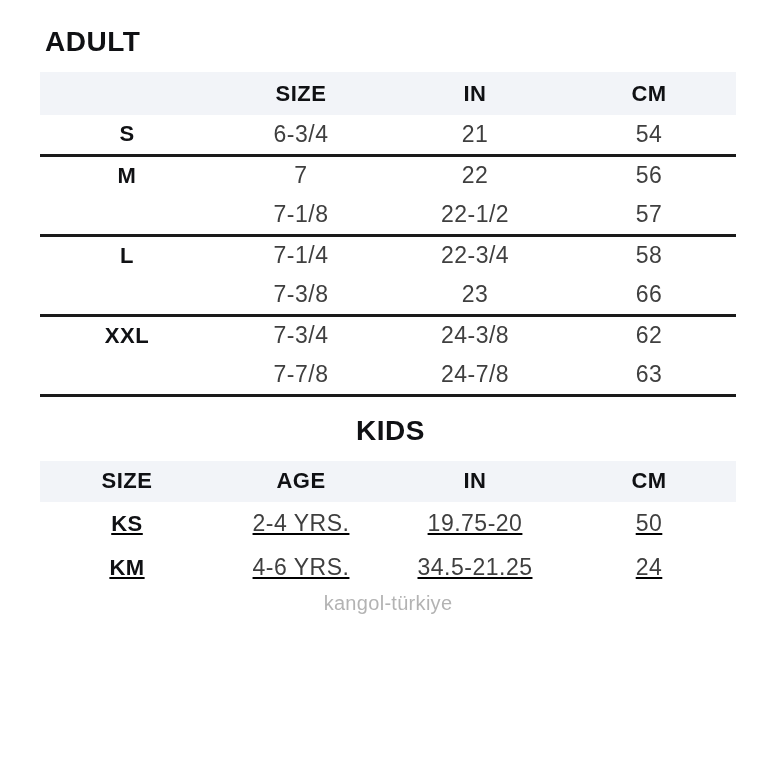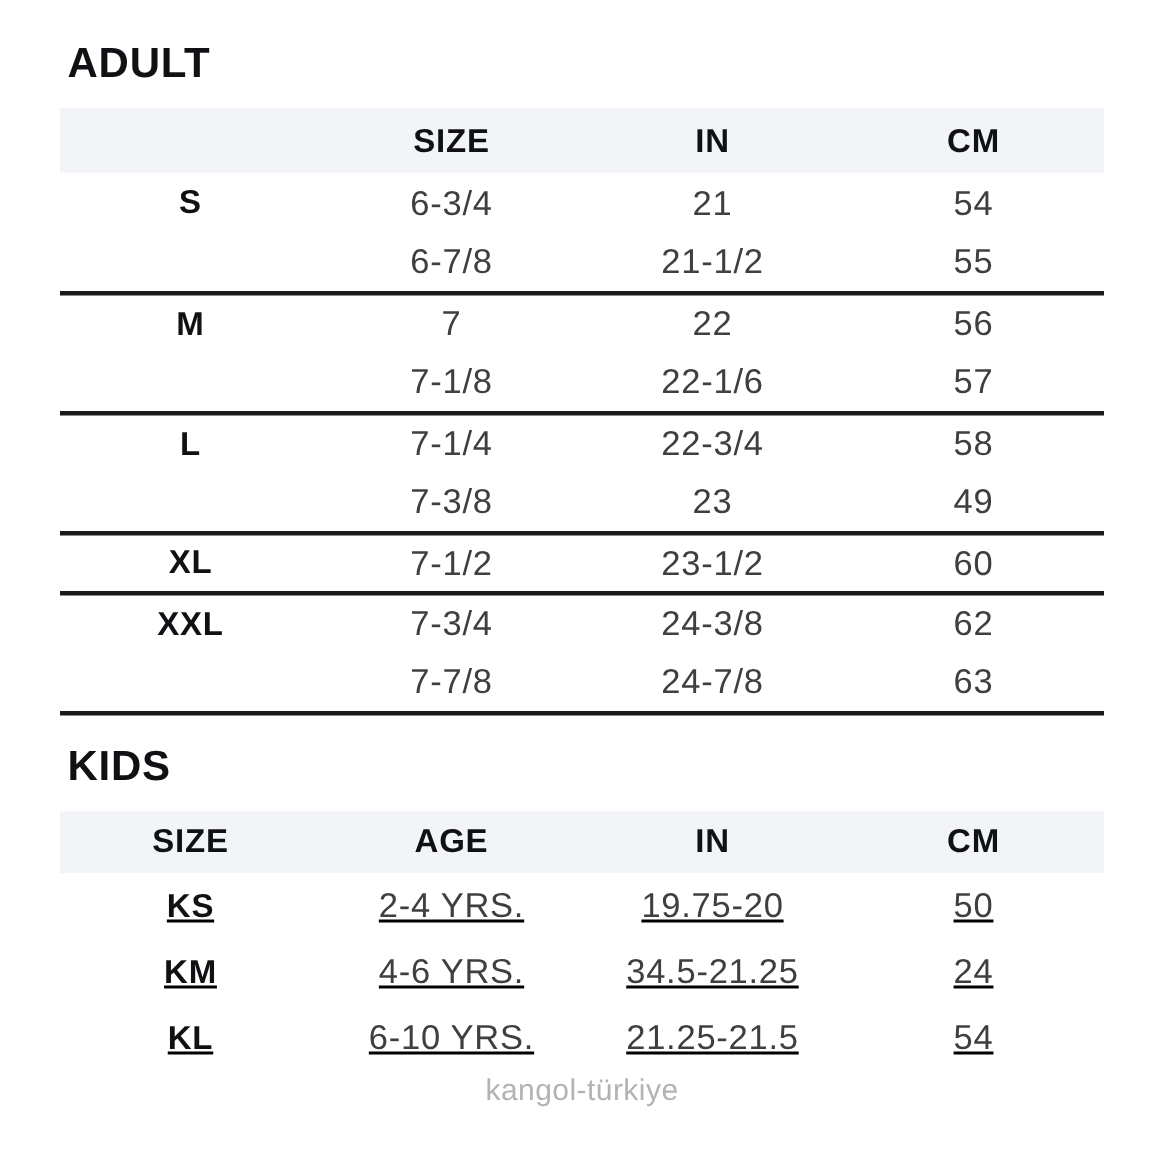--- a/index.html
+++ b/index.html
@@ -13,21 +13,21 @@
   .page { padding: 0 40px; }
 
   .section-title {
     font-size: 28px;
     font-weight: 700;
     letter-spacing: 0.5px;
     line-height: 34px;
     color: var(--heading-text, #101114);
     margin: 25px 0 13px 5px;
   }
-  .section-title.kids { margin-top: 17px; }
+  .section-title.kids { margin-top: 17px; text-align: center; }
 
   table.size-table {
     width: 100%;
     border-collapse: collapse;
     table-layout: fixed;
   }
   .size-table th, .size-table td {
     width: 25%;
     text-align: center;
     padding: 0;
@@ -85,62 +85,50 @@
         <th>CM</th>
       </tr>
     </thead>
     <tbody class="size-group">
       <tr>
         <th>S</th>
         <td>6-3/4</td>
         <td>21</td>
         <td>54</td>
       </tr>
-      <tr>
-        <th></th>
-        <td>6-7/8</td>
-        <td>21-1/2</td>
-        <td>55</td>
-      </tr>
     </tbody>
     <tbody class="size-group">
       <tr>
         <th>M</th>
         <td>7</td>
         <td>22</td>
         <td>56</td>
       </tr>
       <tr>
         <th></th>
         <td>7-1/8</td>
-        <td>22-1/6</td>
+        <td>22-1/2</td>
         <td>57</td>
       </tr>
     </tbody>
     <tbody class="size-group">
       <tr>
         <th>L</th>
         <td>7-1/4</td>
         <td>22-3/4</td>
         <td>58</td>
       </tr>
       <tr>
         <th></th>
         <td>7-3/8</td>
         <td>23</td>
-        <td>49</td>
+        <td>66</td>
       </tr>
     </tbody>
     <tbody class="size-group">
-      <tr>
-        <th>XL</th>
-        <td>7-1/2</td>
-        <td>23-1/2</td>
-        <td>60</td>
-      </tr>
     </tbody>
     <tbody class="size-group">
       <tr>
         <th>XXL</th>
         <td>7-3/4</td>
         <td>24-3/8</td>
         <td>62</td>
       </tr>
       <tr>
         <th></th>
@@ -168,24 +156,18 @@
         <td>2-4 YRS.</td>
         <td>19.75-20</td>
         <td>50</td>
       </tr>
       <tr>
         <th>KM</th>
         <td>4-6 YRS.</td>
         <td>34.5-21.25</td>
         <td>24</td>
       </tr>
-      <tr>
-        <th>KL</th>
-        <td>6-10 YRS.</td>
-        <td>21.25-21.5</td>
-        <td>54</td>
-      </tr>
     </tbody>
   </table>
 
   <div class="watermark">kangol-türkiye</div>
 
 </div>
 
 </body></html>

